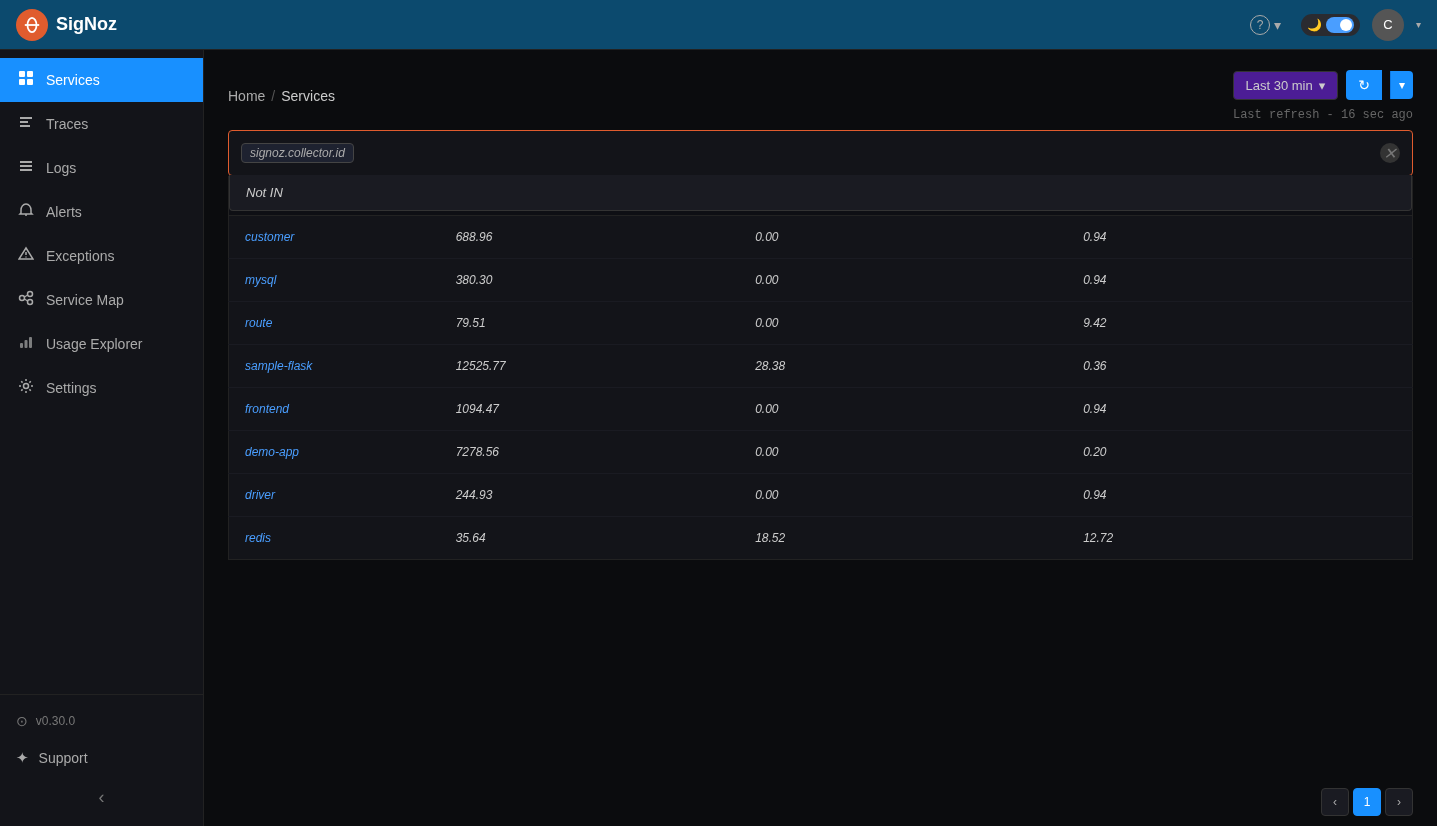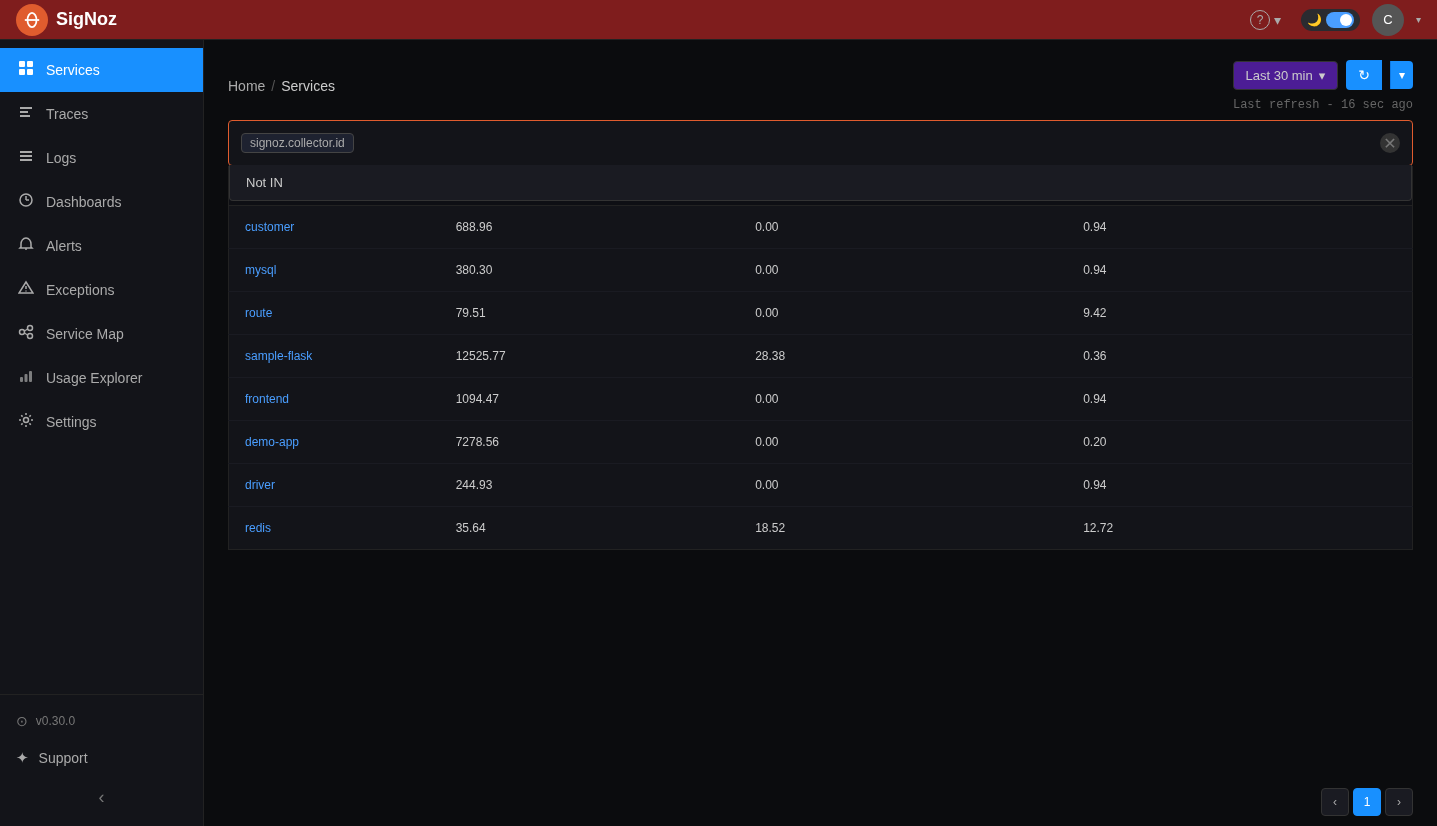--- a/index.html
+++ b/index.html
@@ -10,22 +10,22 @@
       font-size: 14px;
       height: 826px;
       width: 1437px;
       overflow: hidden;
       display: flex;
       flex-direction: column;
     }
 
     
     .topbar {
-      height: 40px;
-      background: #7f1d1d;
+      height: 50px;
+      background: #0c4a6e;
       display: flex;
       align-items: center;
       padding: 0 16px;
       border-bottom: 1px solid #222;
       flex-shrink: 0;
       z-index: 100;
     }
     .logo-area {
       display: flex;
       align-items: center;
@@ -239,20 +239,21 @@
       color: #666;
       font-family: Liberation Mono, monospace;
     }
 
     
     .services-area {
       margin: 0 24px;
       flex: 1;
       display: flex;
       flex-direction: column;
+      font-style: italic;
     }
 
     
     .filter-container {
       border: 1px solid #e05c2e;
       border-radius: 4px;
       background: #131419;
       margin-bottom: 0;
       position: relative;
     }
@@ -433,30 +434,20 @@
     </div>
     <div class="sidebar-item">
       <span class="sidebar-item-icon">
         <svg width="16" height="16" fill="none" viewBox="0 0 16 16">
             <line x1="2" y1="4" x2="14" y2="4" stroke="currentColor" stroke-width="2"></line>
             <line x1="2" y1="8" x2="14" y2="8" stroke="currentColor" stroke-width="2"></line>
             <line x1="2" y1="12" x2="14" y2="12" stroke="currentColor" stroke-width="2"></line>
           </svg>
       </span>
       <span>Logs</span>
-    </div>
-    <div class="sidebar-item">
-      <span class="sidebar-item-icon">
-        <svg width="16" height="16" fill="none" viewBox="0 0 16 16">
-            <circle cx="8" cy="8" r="6" stroke="currentColor" stroke-width="1.5"></circle>
-            <path d="M8 8 L8 4" stroke="currentColor" stroke-width="1.5"></path>
-            <path d="M8 8 L11 8" stroke="currentColor" stroke-width="1.5"></path>
-          </svg>
-      </span>
-      <span>Dashboards</span>
     </div>
     <div class="sidebar-item">
       <span class="sidebar-item-icon">
         <svg width="16" height="16" fill="none" viewBox="0 0 16 16">
             <path d="M8 2 C5 2 3 5 3 8 L3 11 L2 12 L14 12 L13 11 L13 8 C13 5 11 2 8 2Z" stroke="currentColor" stroke-width="1.5" fill="none"></path>
             <line x1="7" y1="13" x2="9" y2="13" stroke="currentColor" stroke-width="1.5"></line>
           </svg>
       </span>
       <span>Alerts</span>
     </div>

